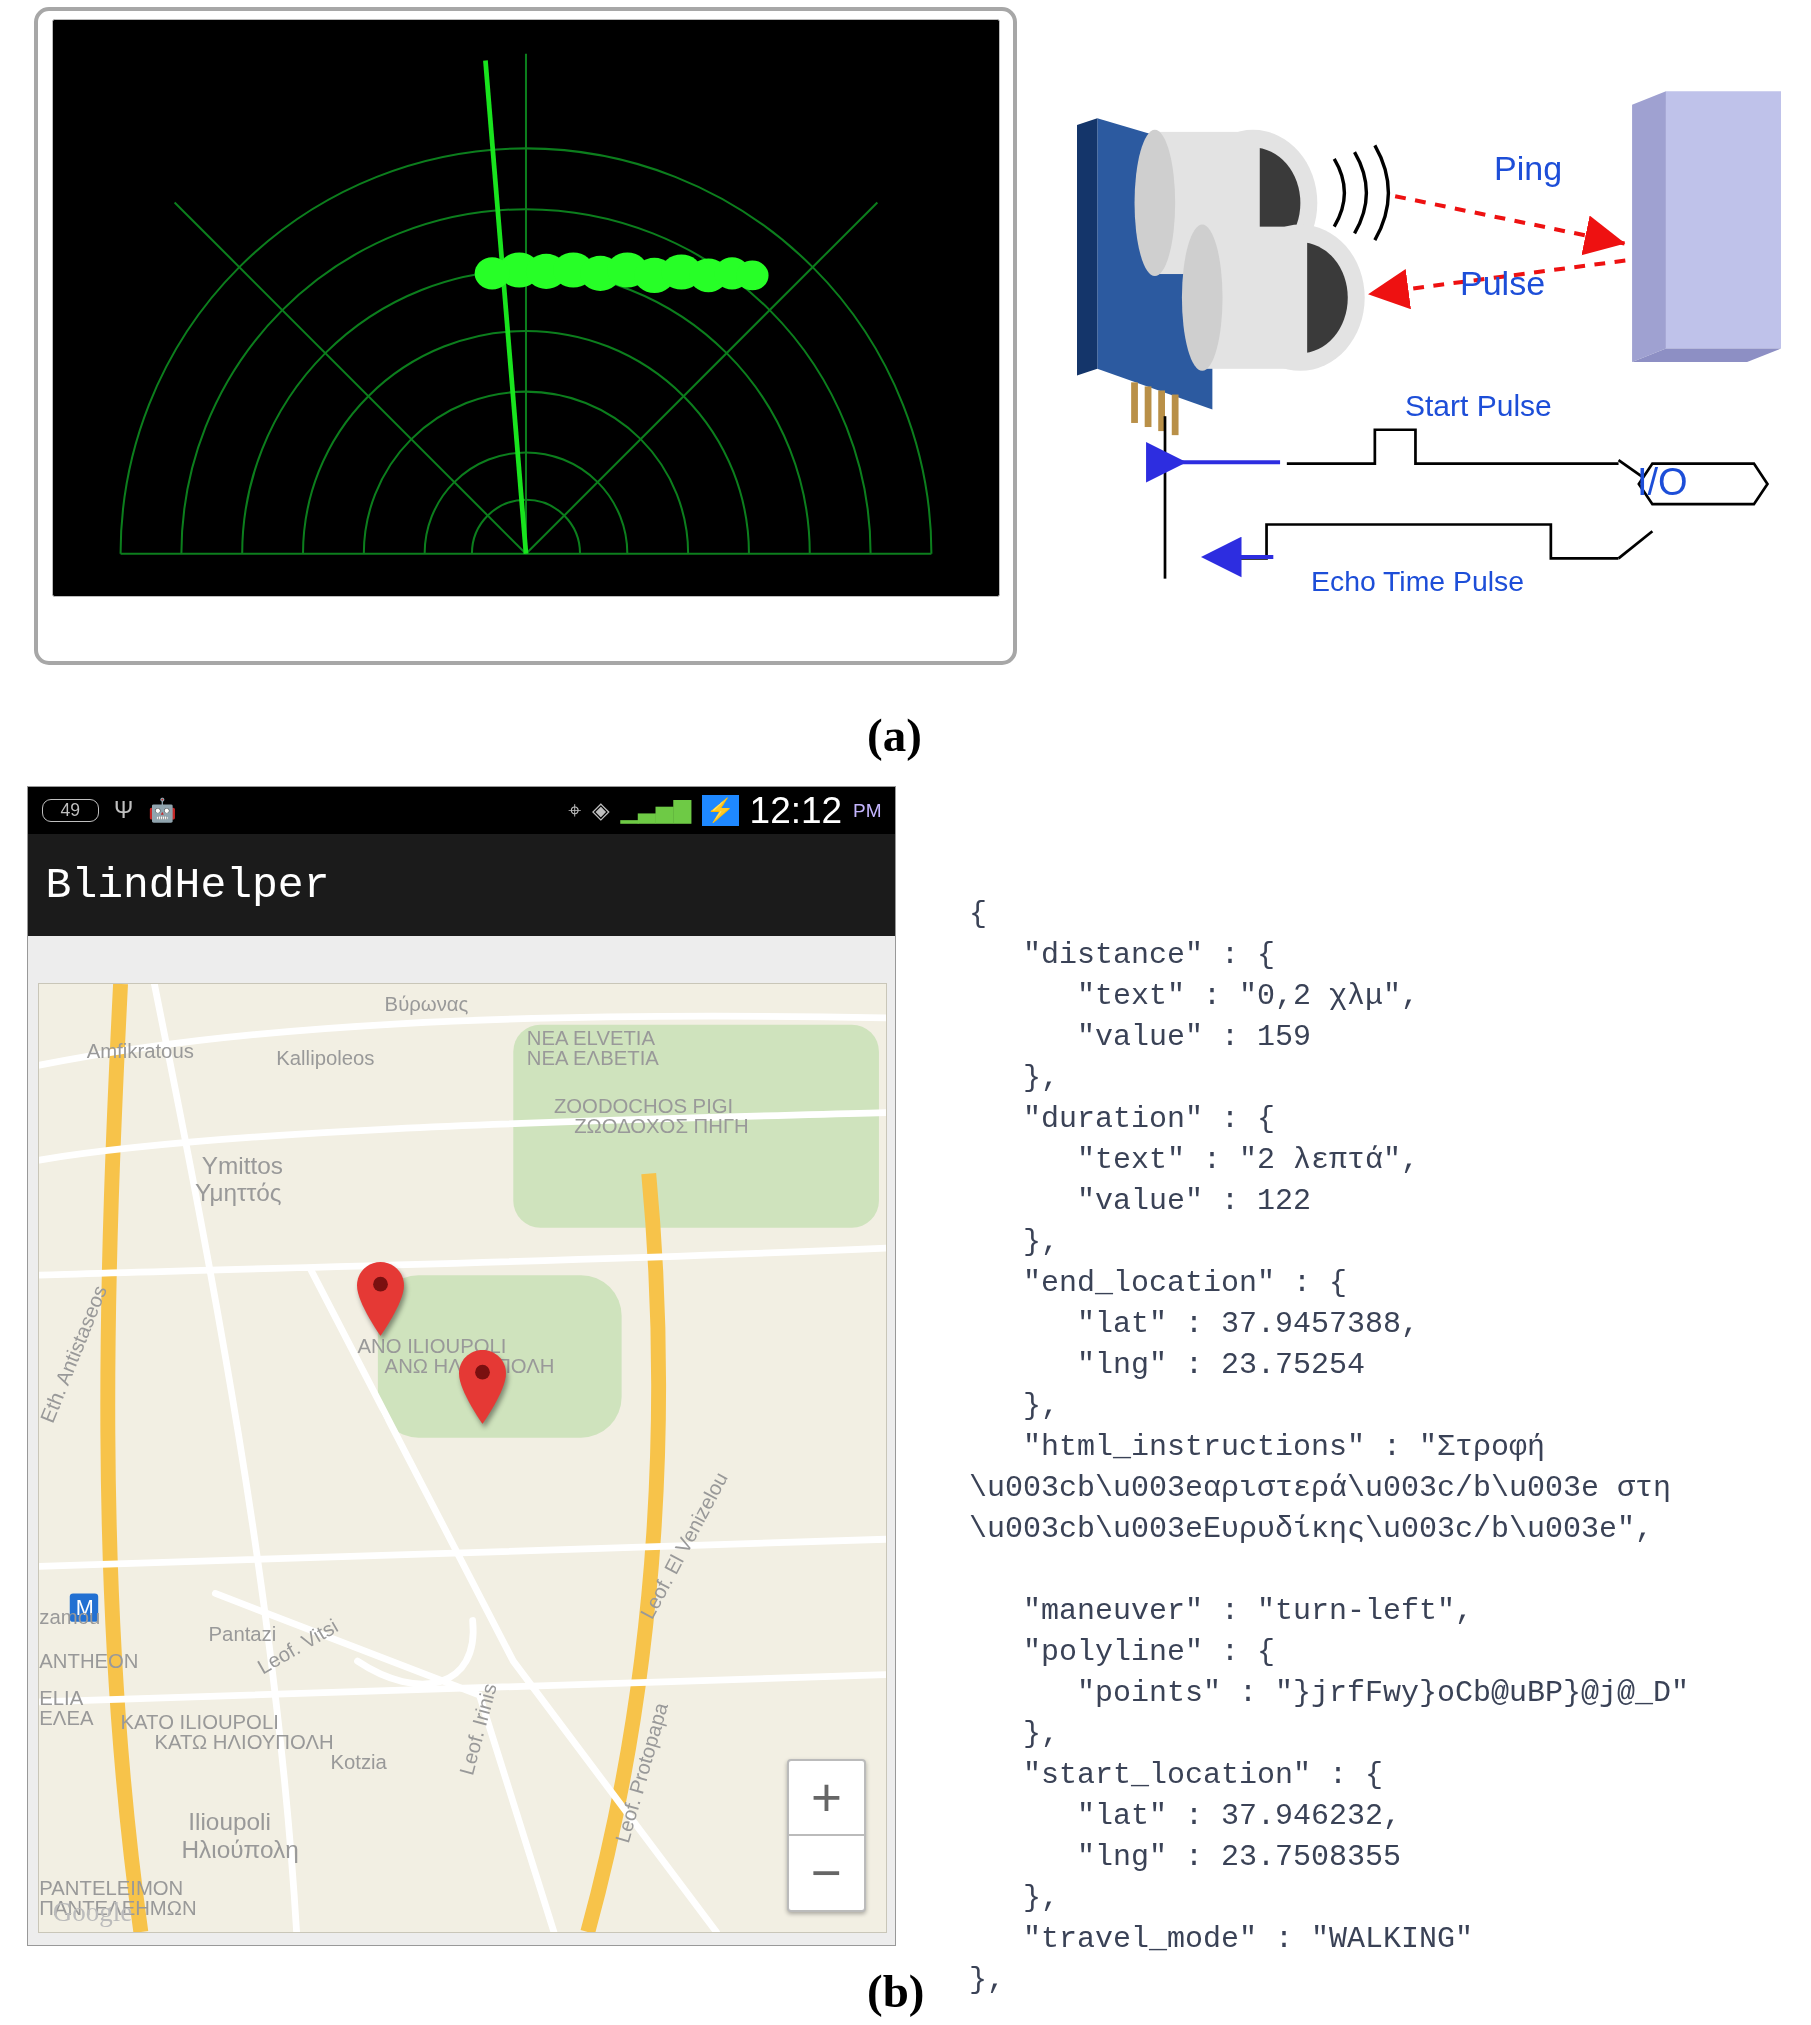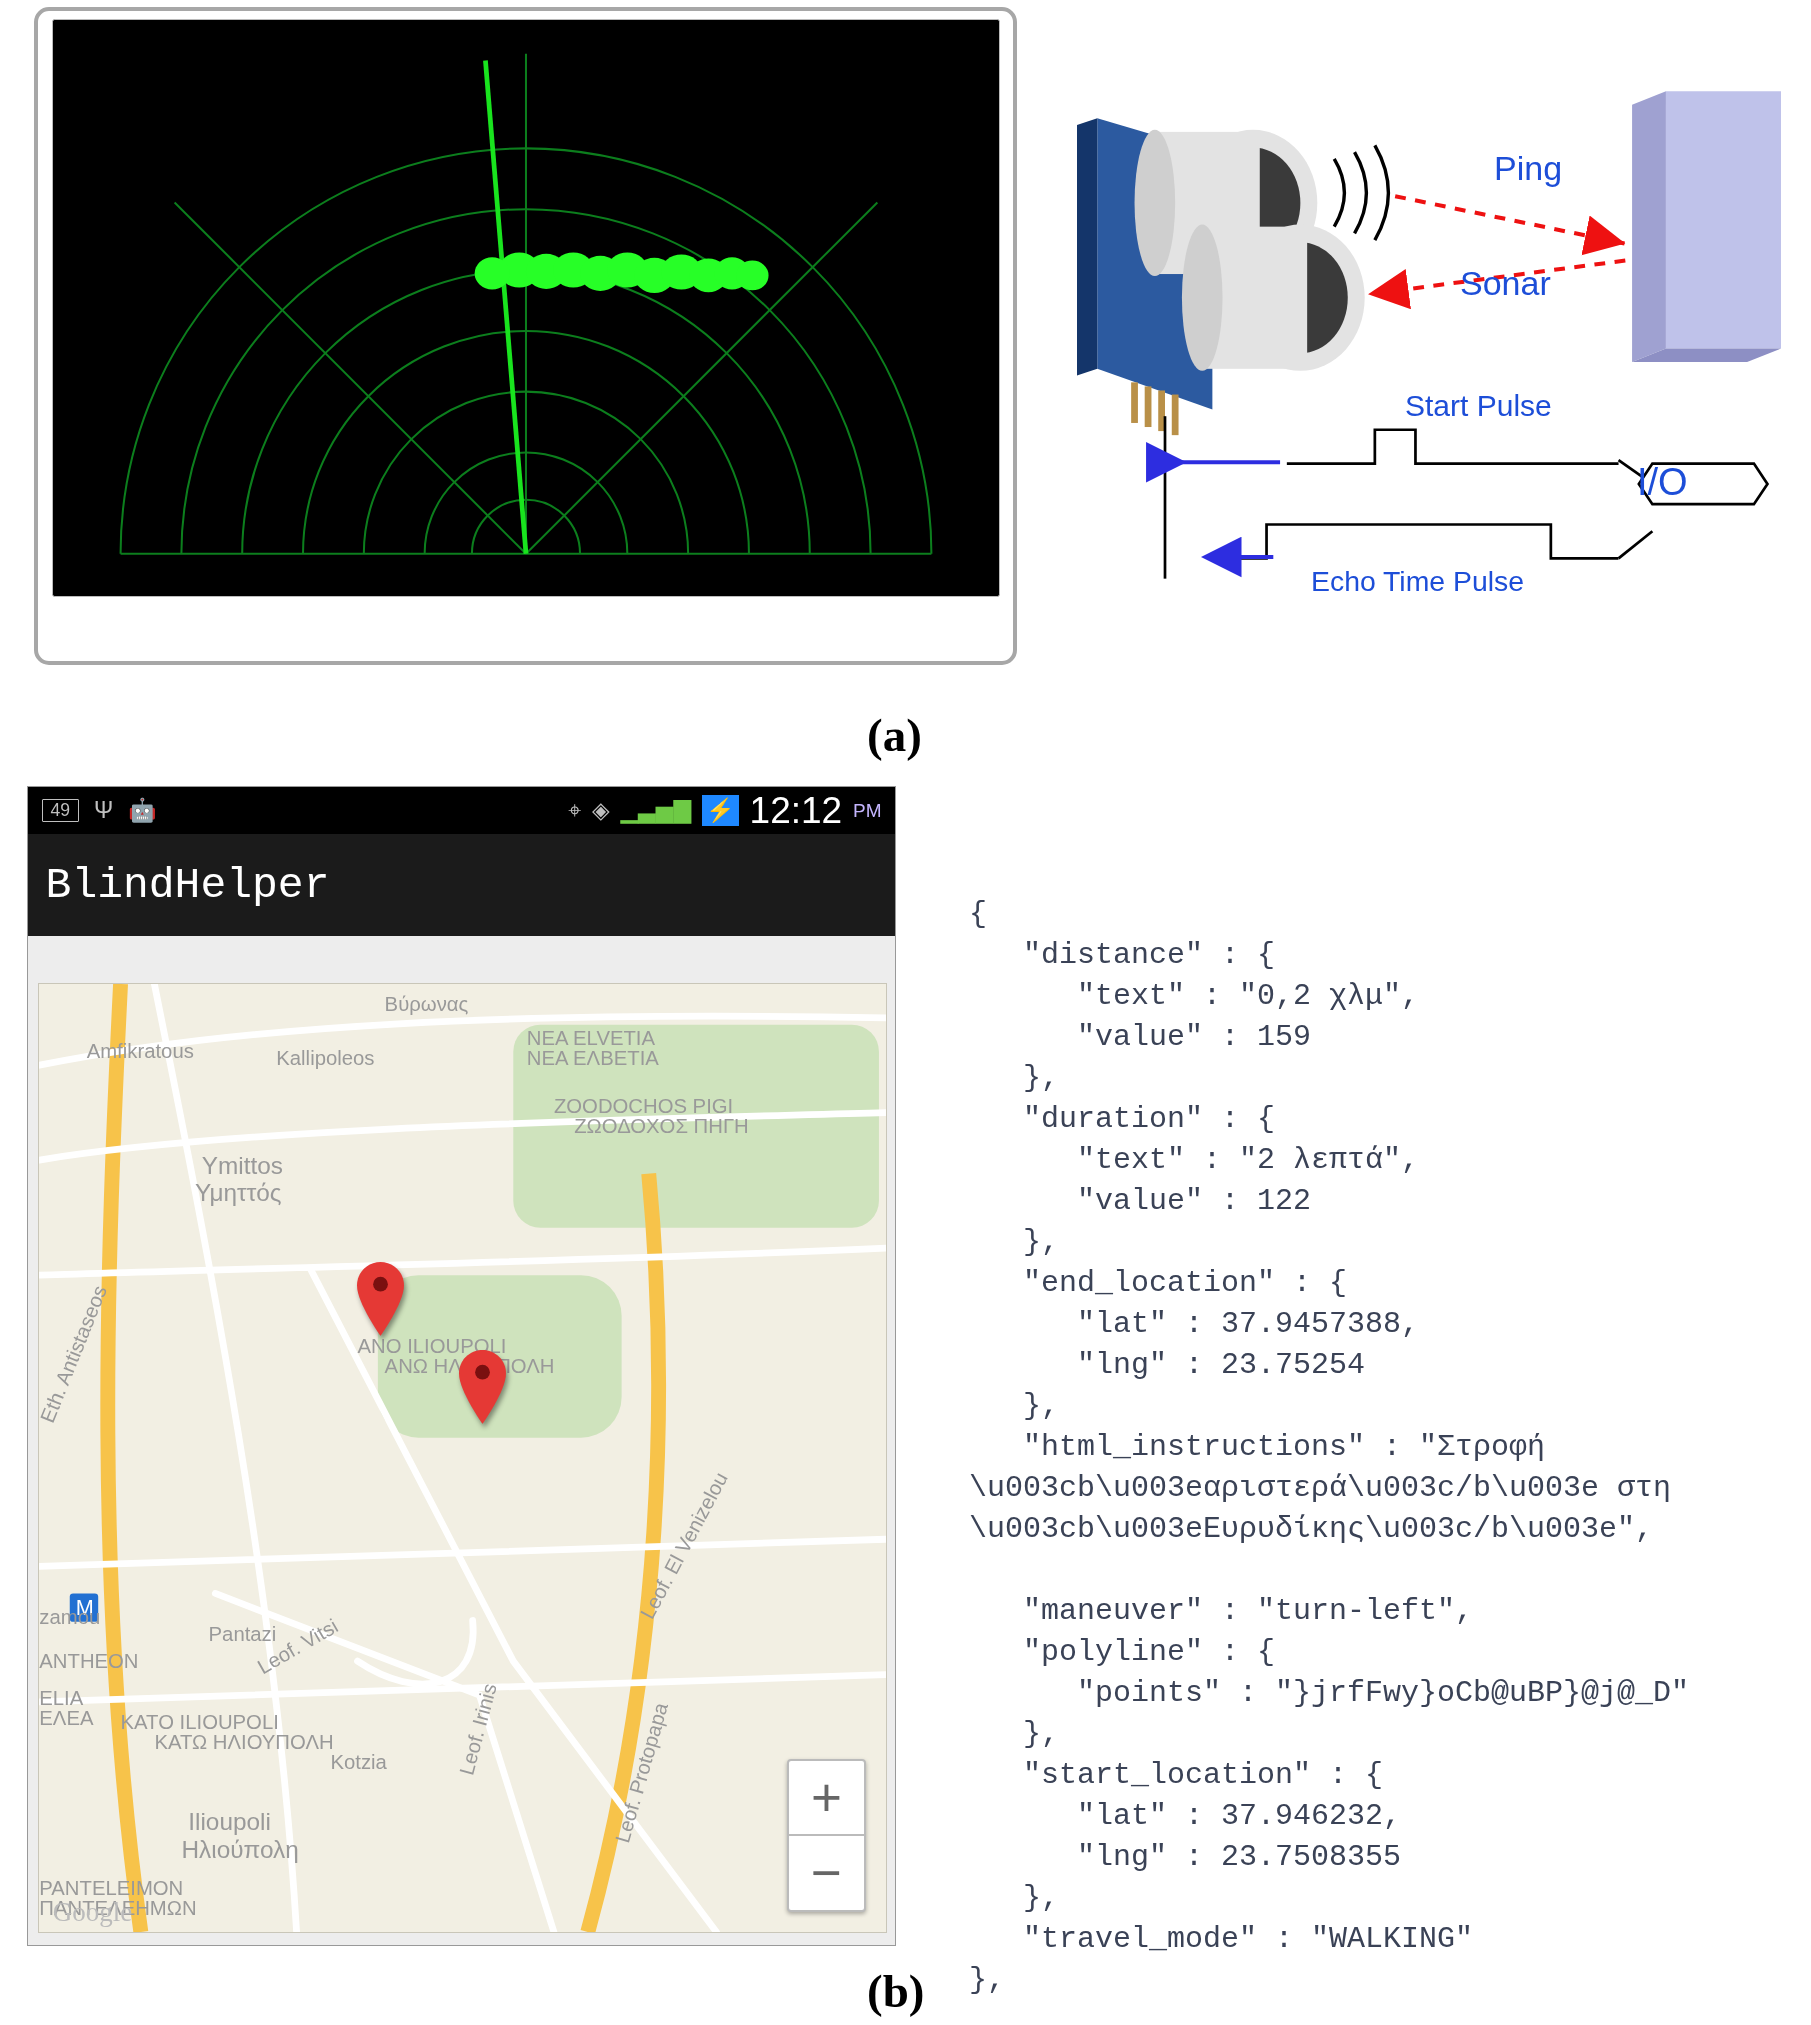--- a/index.html
+++ b/index.html
@@ -135,32 +135,32 @@
     </g>
     <defs>
         <marker id="bh" markerWidth="12" markerHeight="12" refX="2" refY="5" orient="auto">
           <path d="M10 0 L0 5 L10 10 z" fill="#2d2de0"></path>
         </marker>
       </defs>
     <line x1="300" y1="548" x2="150" y2="548" stroke="#2d2de0" stroke-width="6" marker-end="url(#bh)"></line>
     <line x1="195" y1="688" x2="290" y2="688" stroke="#2d2de0" stroke-width="6" marker-start="url(#bh)"></line>
   </svg>
   <span class="label" style="left:417px;top:58px">Ping</span>
-  <span class="label" style="left:383px;top:173px">Sonar</span>
+  <span class="label" style="left:383px;top:173px">Pulse</span>
   <span class="label" style="left:328px;top:298px;font-size:30px">Start Pulse</span>
   <span class="label" style="left:234px;top:474px;font-size:28.4px">Echo Time Pulse</span>
   <span class="label" style="left:560px;top:370px;font-size:38px">I/O</span>
 </div>
 
 <div class="layer caption" style="left:867px;top:708px">(a)</div>
 
 <div class="layer phone">
   <div class="statusbar">
     <div class="sb-left">
-      <span style="border:1.4px solid #bfbfbf;border-radius:1px;padding:0 8px;font-size:17.6px">49</span>
+      <span style="border:1.4px solid #bfbfbf;border-radius:9px;padding:0 18px;font-size:17.6px">49</span>
       <span>Ψ</span>
       <span>🤖</span>
     </div>
     <div class="sb-right">
       <span>⌖</span>
       <span>◈</span>
       <span style="color:#6eca45">▁▃▅▇</span>
       <span style="background:#1e88ff;color:#fff;padding:2px 4.1px">⚡</span>
       <span style="color:#fff;font-size:37px">12:12</span>
       <span style="color:#c4b5fd;font-size:19px">PM</span>

